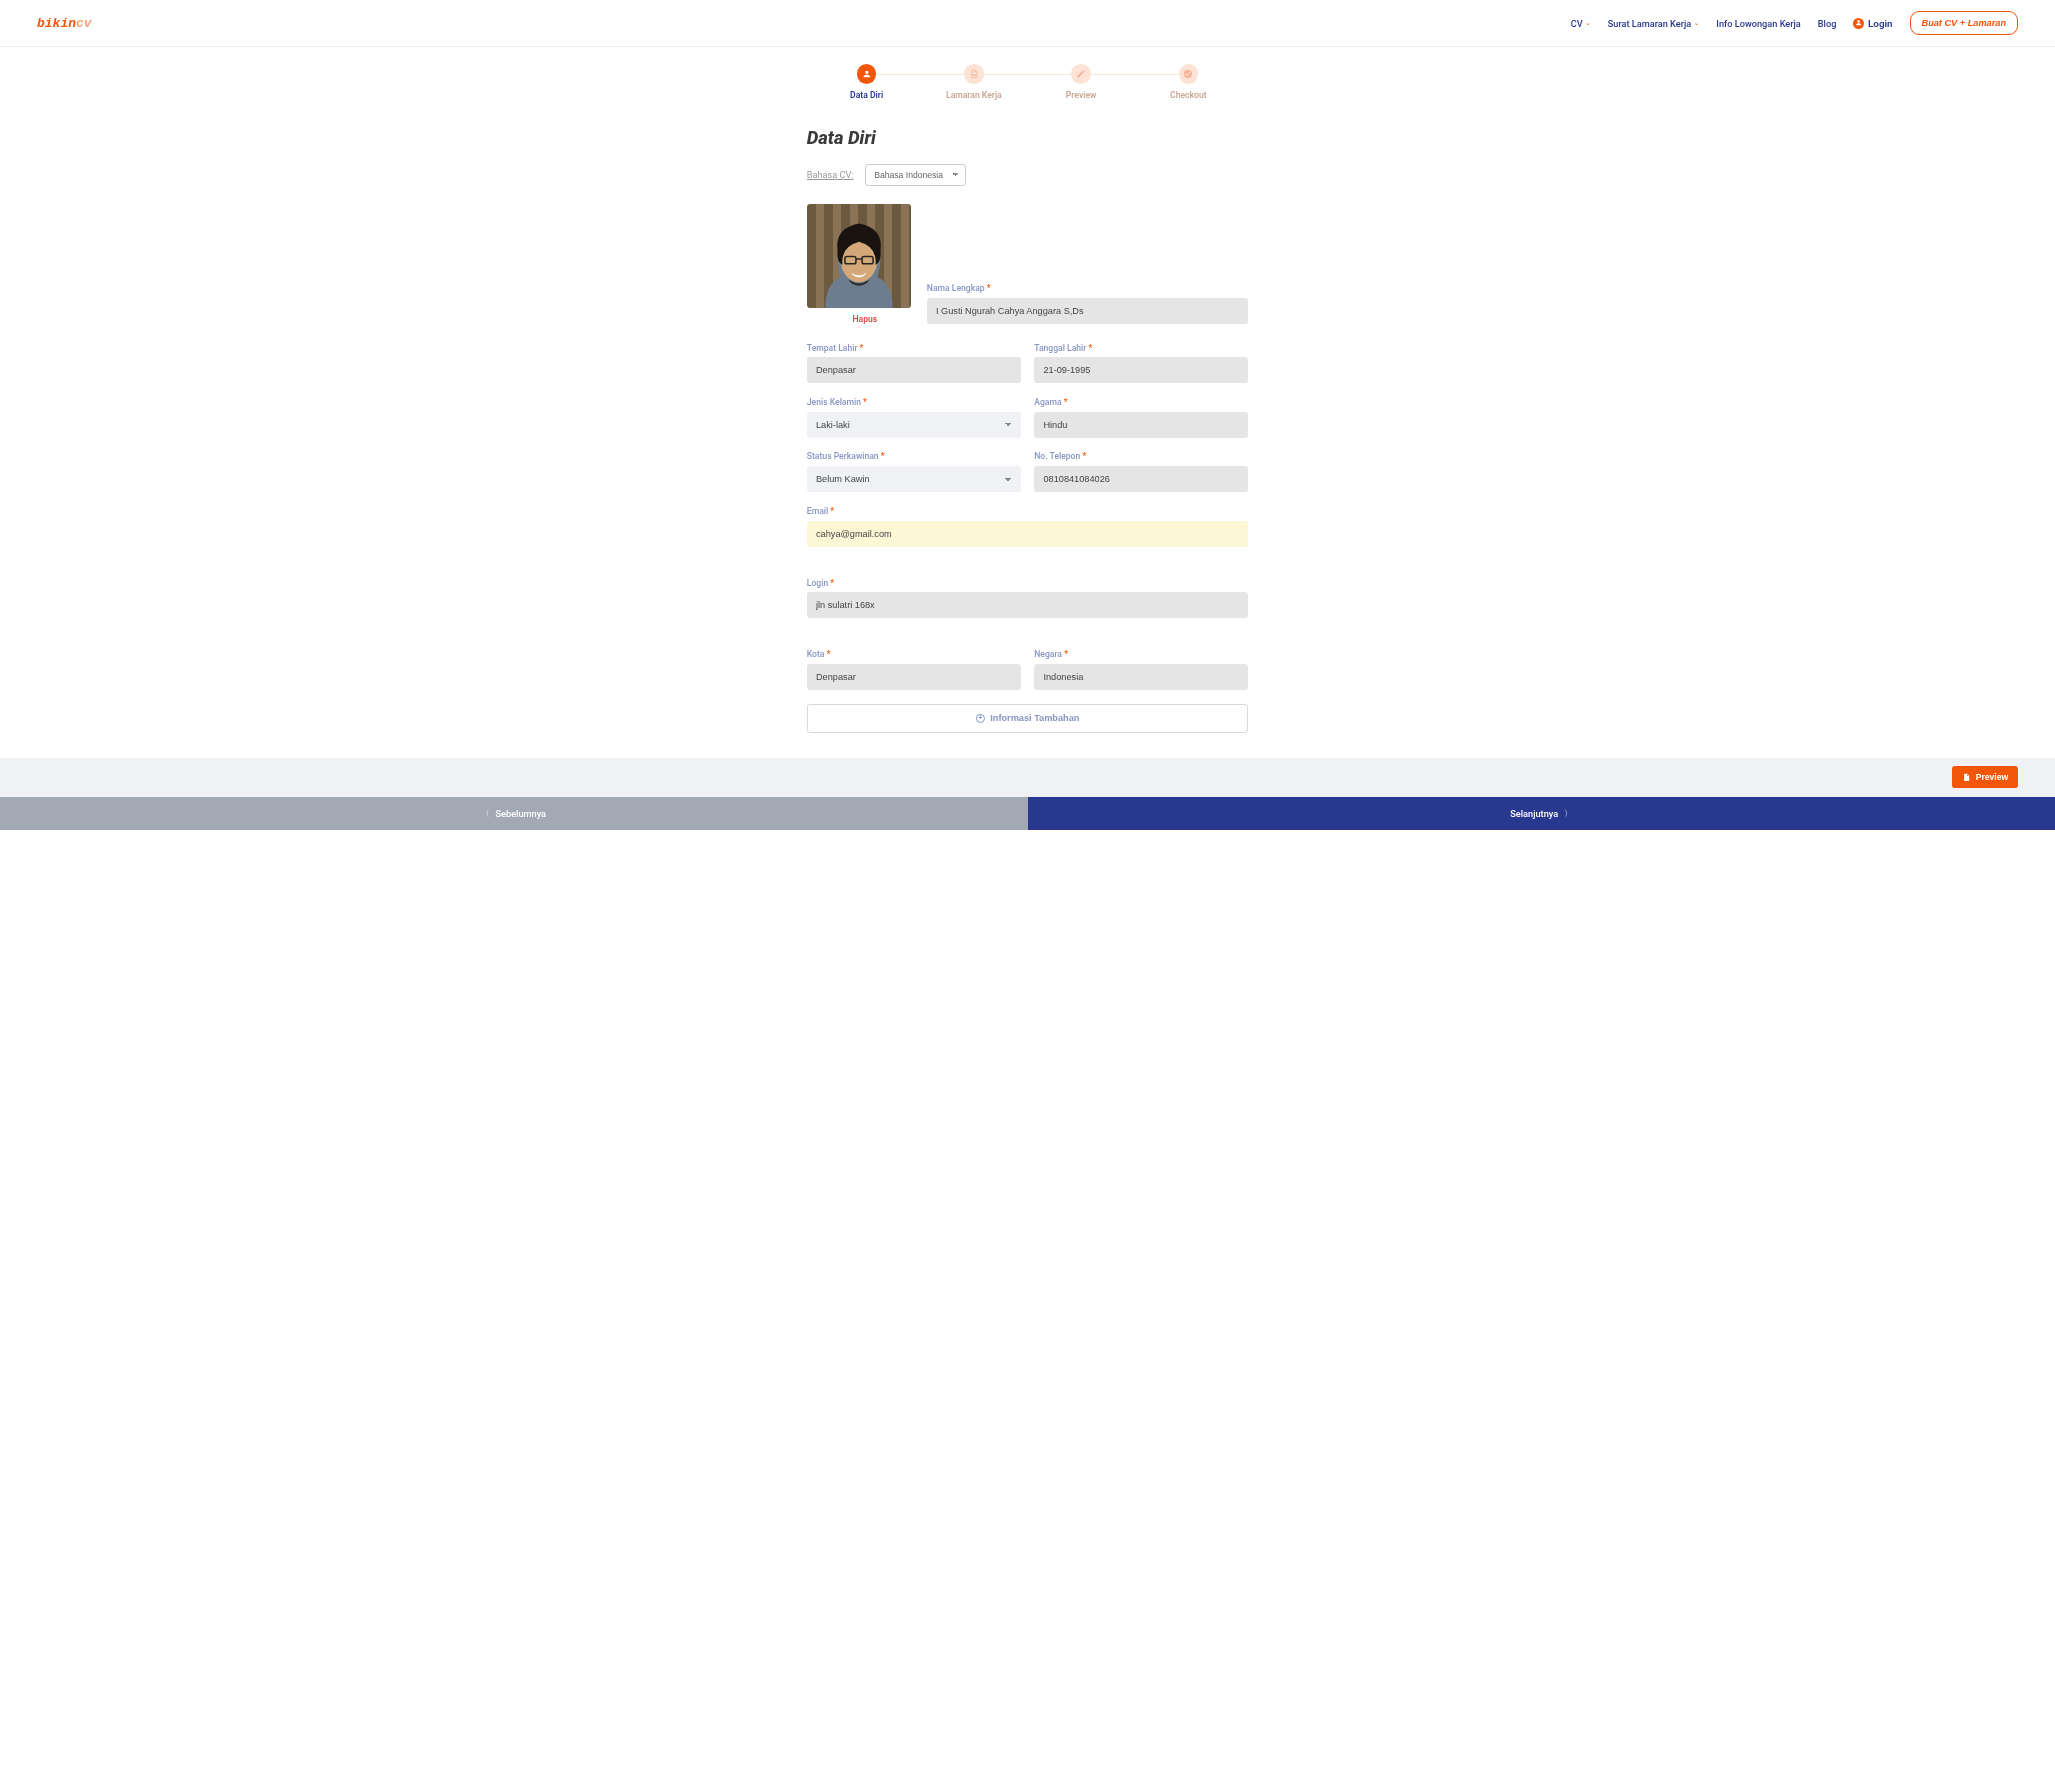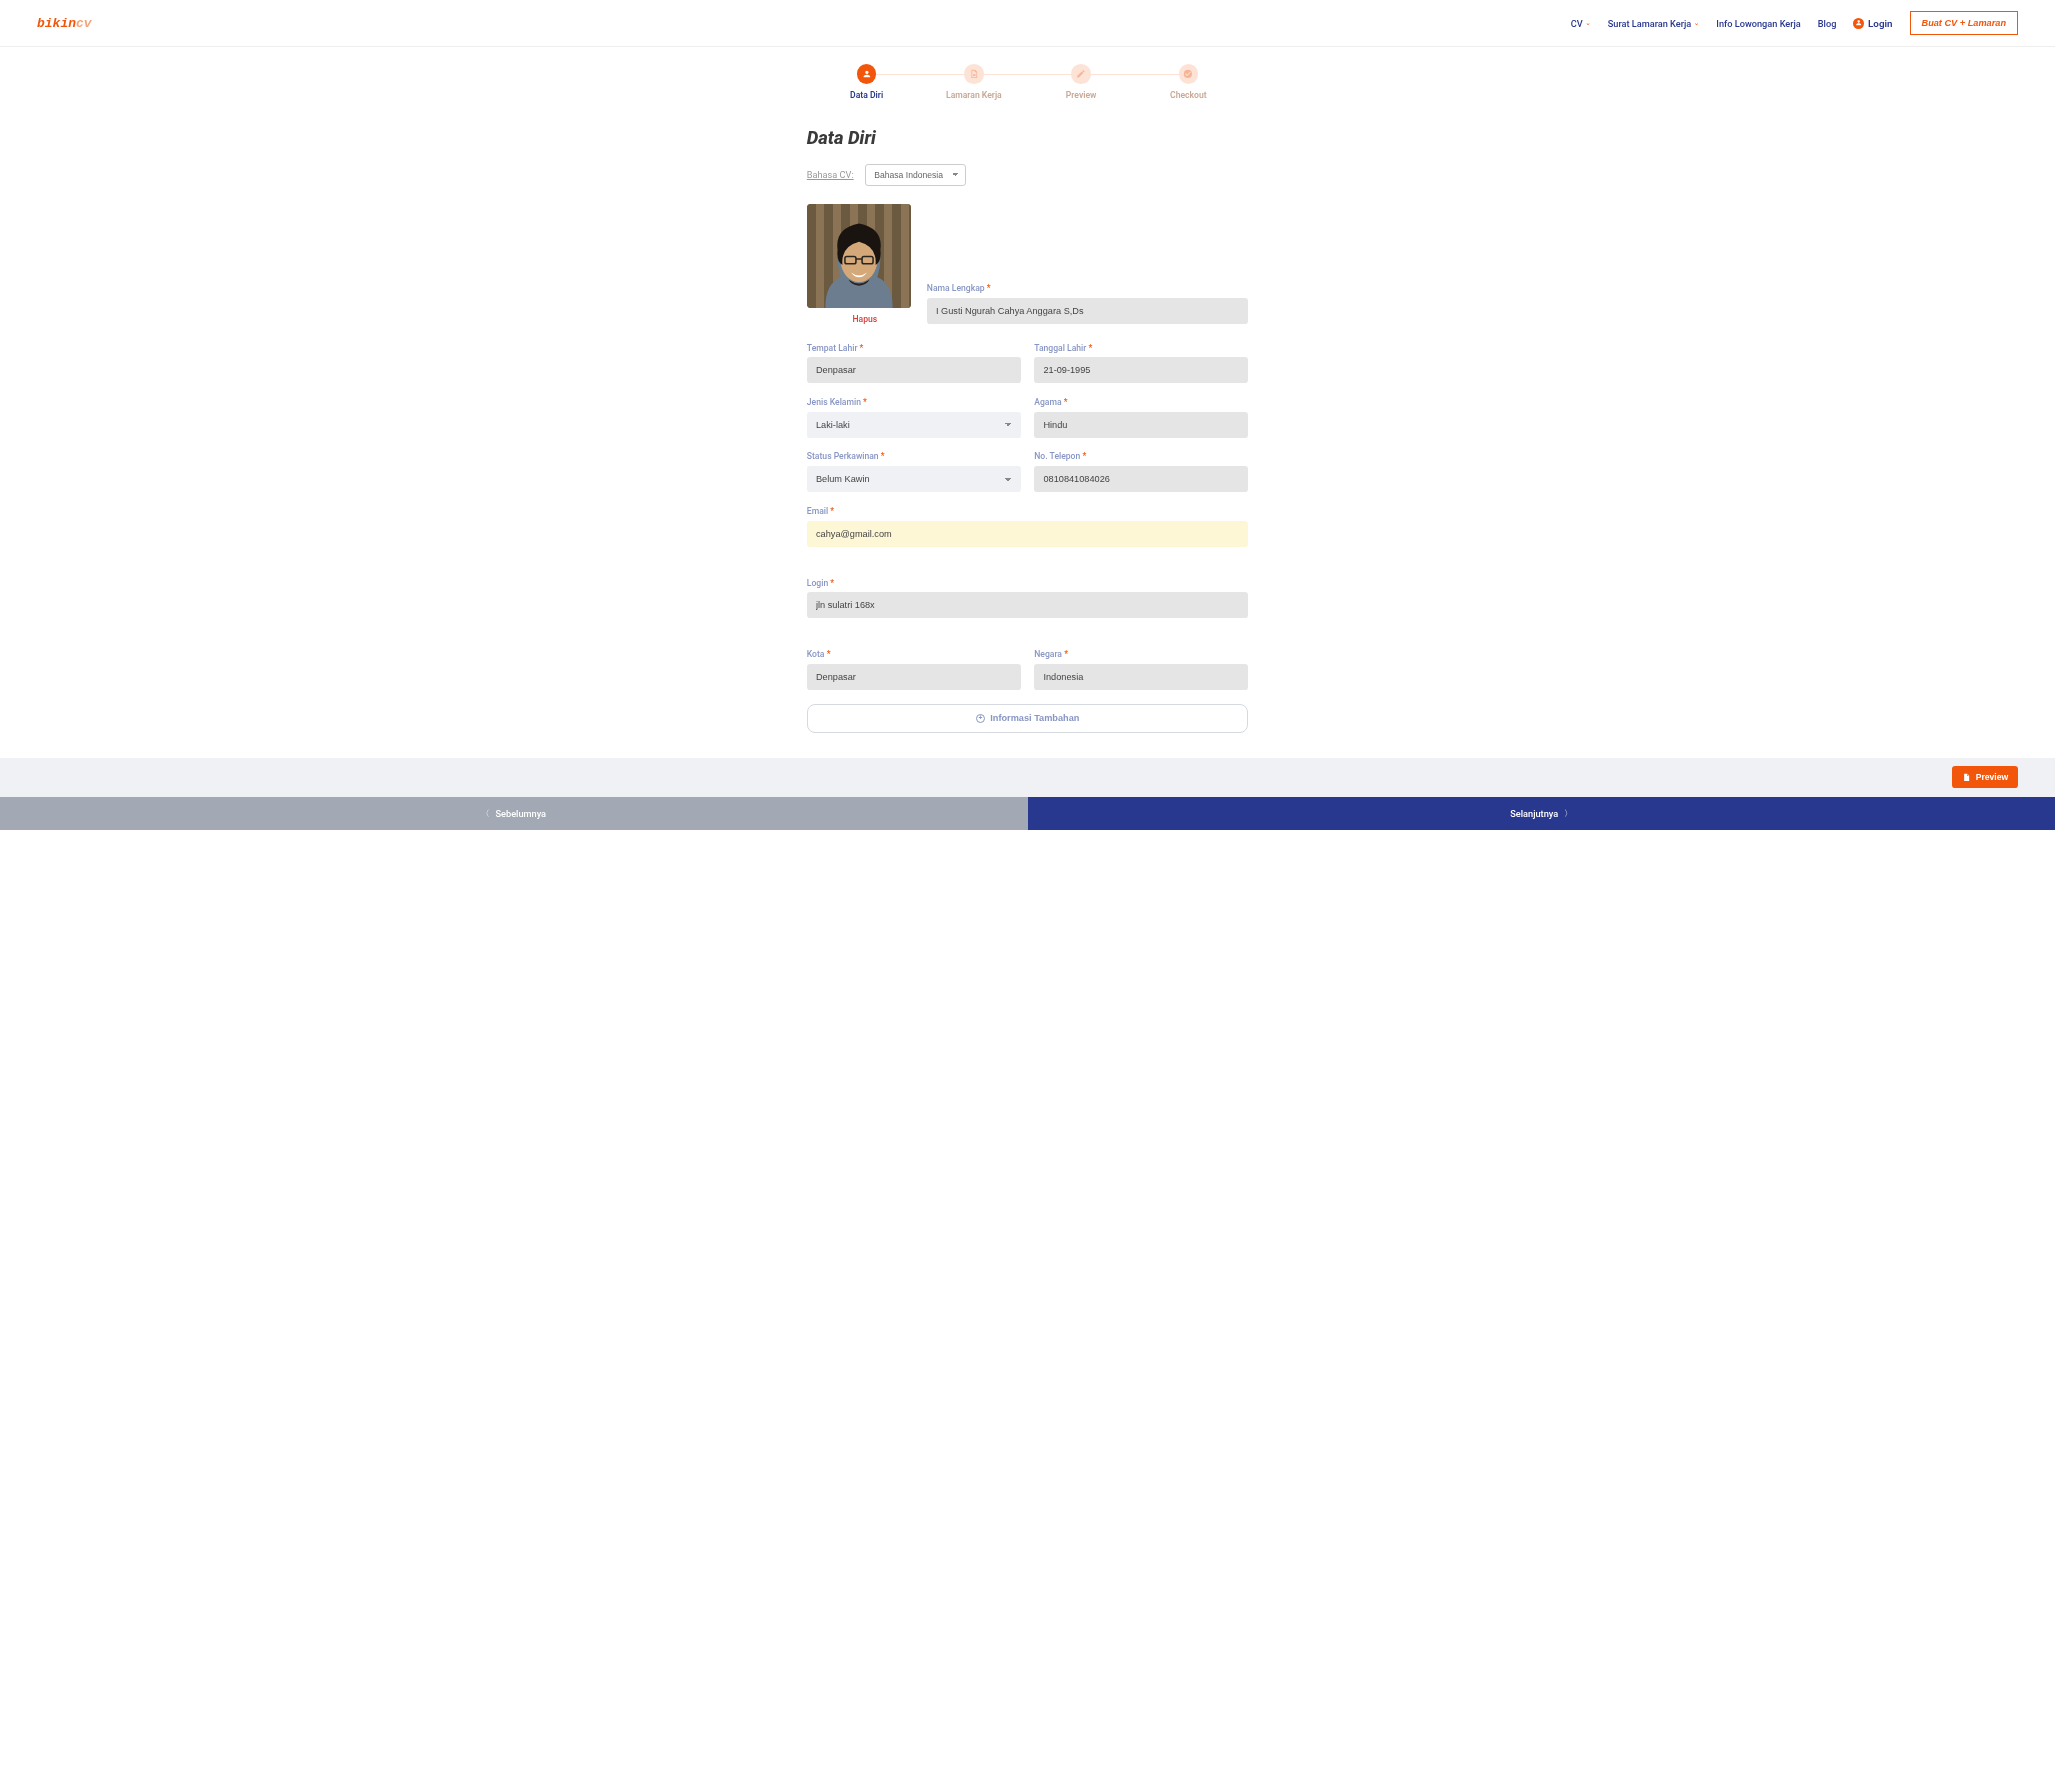--- a/index.html
+++ b/index.html
@@ -7,21 +7,21 @@
 .topnav { display:flex; align-items:center; padding:11px 37px; border-bottom:0.6px solid #eee; }
 .logo { font-size:13px; font-weight:800; font-style:italic;font-family:Liberation Mono, monospace; }
 .logo .l1 { color:#f1560b; }
 .logo .l2 { color:#f7a47c; }
 .nav-links { margin-left:auto; display:flex; align-items:center; gap:17px; }
 .nav-link { color:#28388f; font-size:9.2px; font-weight:500; text-decoration:none; display:flex; align-items:center; gap:2.5px; cursor:pointer; }
 .chev { font-size:6.7px; color:#f1560b; }
 .login { color:#28388f; font-weight:600; display:flex; align-items:center; gap:3.7px; cursor:pointer; }
 .login-ic { width:11px; height:11px; border-radius:50%; background:#f1560b; display:flex; align-items:center; justify-content:center; }
 .login-ic svg { width:7.4px; height:7.4px; fill:#fff; }
-.cta { border:0.9px solid #f1560b; color:#f1560b; font-weight:700; font-style:italic; padding:6.1px 11px; border-radius:0; font-size:9.2px; cursor:pointer; background:#fff; }
+.cta { border:0.9px solid #f1560b; color:#f1560b; font-weight:700; font-style:italic; padding:6.1px 11px; border-radius:9px; font-size:9.2px; cursor:pointer; background:#fff; }
 
 .stepper { display:flex; justify-content:center; align-items:flex-start; padding:17px 0 13.5px; position:relative; max-width:429px; margin:0 auto; }
 .step { display:flex; flex-direction:column; align-items:center; flex:1; position:relative; }
 .step-circ { width:19.6px; height:19.6px; border-radius:50%; display:flex; align-items:center; justify-content:center; z-index:2; }
 .step-circ.active { background:#f1560b; }
 .step-circ.inactive { background:#fde3d6; }
 .step-circ svg { width:9.8px; height:9.8px; }
 .step-circ.active svg { fill:#fff; }
 .step-circ.inactive svg { fill:#f7b597; }
 .step-lbl { margin-top:6.1px; font-size:8.6px; font-weight:600; }
@@ -46,21 +46,21 @@
 .fld-lbl { display:block; color:#8896c4; font-size:8.6px; margin-bottom:4.9px; font-weight:500; }
 .req { color:#f1560b; }
 .fld-in { width:100%; background:#e5e5e5; border:none; border-radius:3.1px; padding:8px 9.2px; font-size:9.2px; color:#444; }
 .fld-in.autofill { background:#fdf7d6; }
 .fld-sel { width:100%; background:#eff1f4; border:none; border-radius:3.1px; padding:8px 9.2px; font-size:9.2px; color:#444; appearance:none; cursor:pointer; background-image:linear-gradient(45deg,transparent 50%,#888 50%),linear-gradient(135deg,#888 50%,transparent 50%); background-position:calc(100% - 12.3px) center,calc(100% - 9.2px) center; background-size:3.1px 3.1px,3.1px 3.1px; background-repeat:no-repeat; }
 
 .row2 { display:flex; gap:13.5px; margin-bottom:13.5px; }
 .row2 > div { flex:1; }
 .row1 { margin-bottom:31px; }
 
-.add-info { width:100%; border:0.6px solid #d5d9e0; background:#fff; border-radius:8px; padding:8.6px; font-size:9.2px; color:#8896c4; font-weight:600; display:flex; align-items:center; justify-content:center; gap:4.9px; cursor:pointer; }
+.add-info { width:100%; border:0.6px solid #d5d9e0; background:#fff; border-radius:3px; padding:8.6px; font-size:9.2px; color:#8896c4; font-weight:600; display:flex; align-items:center; justify-content:center; gap:4.9px; cursor:pointer; }
 .plus-ic { width:9.8px; height:9.8px; border:1.2px solid #8896c4; border-radius:50%; display:inline-flex; align-items:center; justify-content:center; font-size:6.7px; line-height:1; }
 
 .footer-bar { background:#eff1f4; padding:8.6px 37px; display:flex; justify-content:flex-end; }
 .prev-btn { background:#f1560b; color:#fff; border:none; border-radius:3.1px; padding:6.1px 9.8px; font-size:8.6px; font-weight:600; display:flex; align-items:center; gap:4.9px; cursor:pointer; }
 .prev-btn svg { width:8.6px; height:8.6px; fill:#fff; }
 
 .nav-bottom { display:flex; }
 .nav-btn { flex:1; padding:11px; text-align:center; font-size:9.2px; font-weight:500; cursor:pointer; display:flex; align-items:center; justify-content:center; gap:6.1px; }
 .nav-back { background:#a2a8b4; color:#fff; }
 .nav-next { background:#28388f; color:#fff; }

